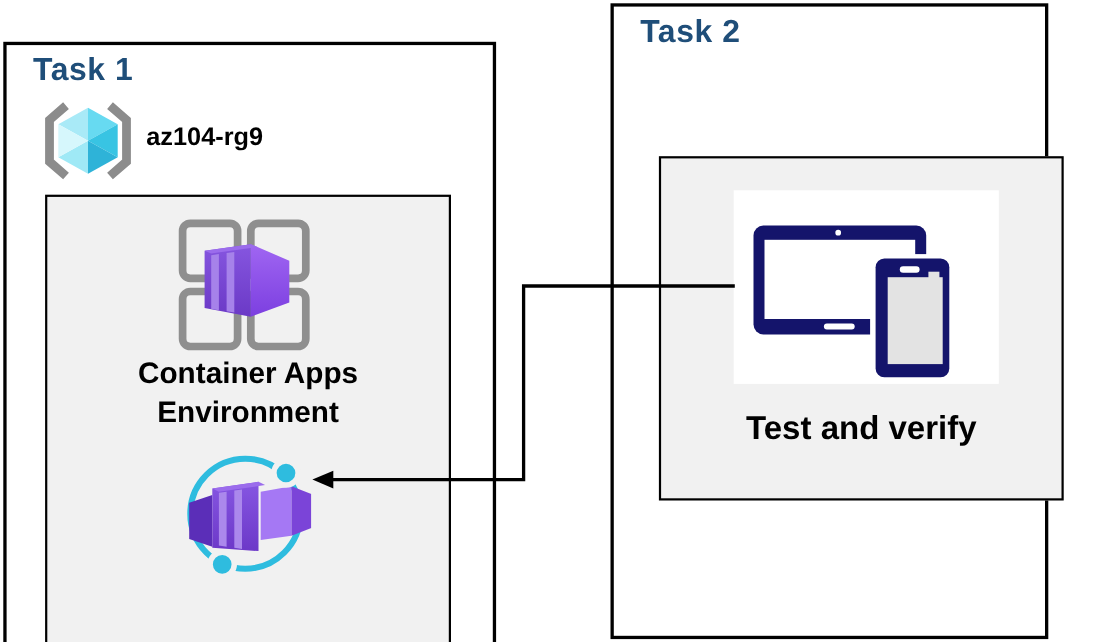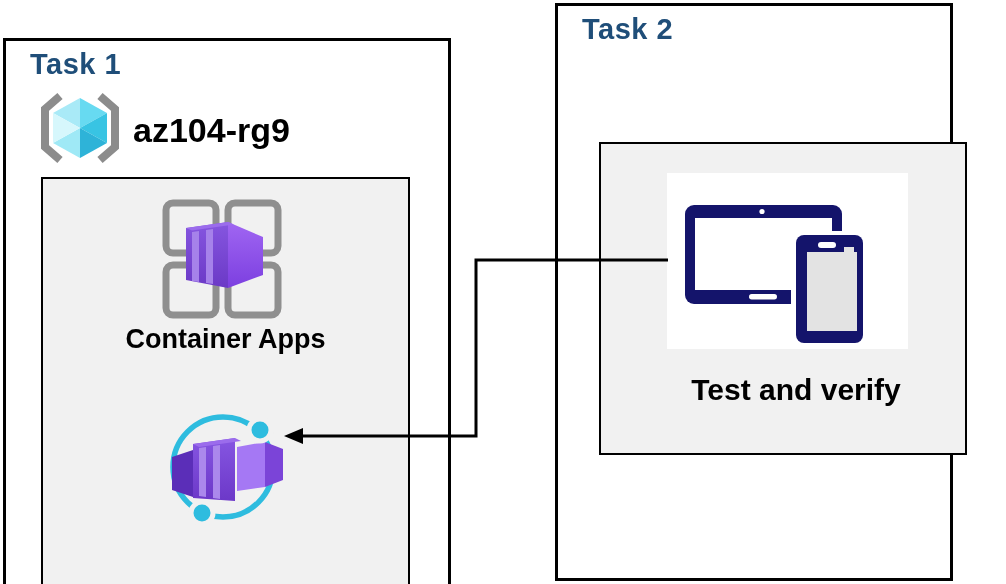--- a/index.html
+++ b/index.html
@@ -6,33 +6,33 @@
   html,body { width:1006px; height:584px; background:#fff; overflow:hidden; }
   body { position:relative; font-family:"Liberation Sans", sans-serif; font-weight:bold; color:#000; }
 
   .task-box { position:absolute; top:3px; height:578px; background:#fff; border:3px solid #000; }
   #task1 { left:3px;  width:448px;margin-top:35px; }
   #task2 { left:555px; width:398px; }
 
   .task-title { position:absolute; left:24px; top:7px; font-size:29px; color:#1F4E79; letter-spacing:0.5px; }
 
   .rg-icon  { position:absolute; left:27px; top:50px; width:94px; height:74px; }
-  .rg-name  { position:absolute; left:127px; top:70px; font-size:34px; }
+  .rg-name  { position:absolute; left:127px; top:70px; font-size:23px; }
 
   .inner-box { position:absolute; left:35px; top:136px; background:#F1F1F1; border:2px solid #000; }
   #inner1 { width:369px; height:413px; }
   #inner2 { left:41px; width:368px; height:313px; }
 
   .env-icon { position:absolute; left:118px; top:19px; width:122px; height:122px; }
   .app-icon { position:absolute; left:122px; top:234px; width:118px; height:114px; }
 
   .icon-label { position:absolute; left:0; width:100%; text-align:center; font-size:27px; line-height:36px; }
   #env-label  { top:142px; }
   #app-label  { top:352px; }
-  #test-label { top:228px; font-size:30px;margin-left:13px; }
+  #test-label { top:228px; font-size:30px; }
 
   .device-plate { position:absolute; left:66px; top:29px; width:241px; height:176px; background:#fff; }
   .device-plate svg { display:block; width:100%; height:100%; }
 
   #connector { position:absolute; left:0; top:0; width:1006px; height:584px; pointer-events:none; z-index:20; }
 </style>
 </head>
 <body>
 
 <div class="task-box" id="task1">
@@ -68,20 +68,21 @@
       <rect x="5" y="67" width="50" height="50" rx="7" fill="none" stroke="#8F8F8F" stroke-width="7"></rect>
       <rect x="67" y="67" width="50" height="50" rx="7" fill="none" stroke="#8F8F8F" stroke-width="7"></rect>
       <polygon points="25,30 67,24 67,90 25,82" fill="url(#envFront)"></polygon>
       <polygon points="67,24 102,39 102,77 67,90" fill="url(#envSide)"></polygon>
       <polygon points="25,30 67,24 73,26.5 31,32.5" fill="#9B6CEC"></polygon>
       <polygon points="31,34 38,33 38,84 31,83" fill="#A682EA"></polygon>
       <polygon points="45,32 52,31 52,86 45,85" fill="#A682EA"></polygon>
     </svg>
     <div class="icon-label" id="env-label">
       <div>Container Apps</div>
+      <div>Environment</div>
     </div>
 
     <svg class="app-icon" viewBox="0 0 118 114">
       <defs>
         <linearGradient id="appFront" x1="0" y1="0" x2="0" y2="1">
           <stop offset="0" stop-color="#8656E2"></stop>
             <stop offset="1" stop-color="#6C38C8"></stop>
         </linearGradient>
       </defs>
       <circle cx="58" cy="54" r="50" fill="none" stroke="#2EBCDF" stroke-width="5.5"></circle>

